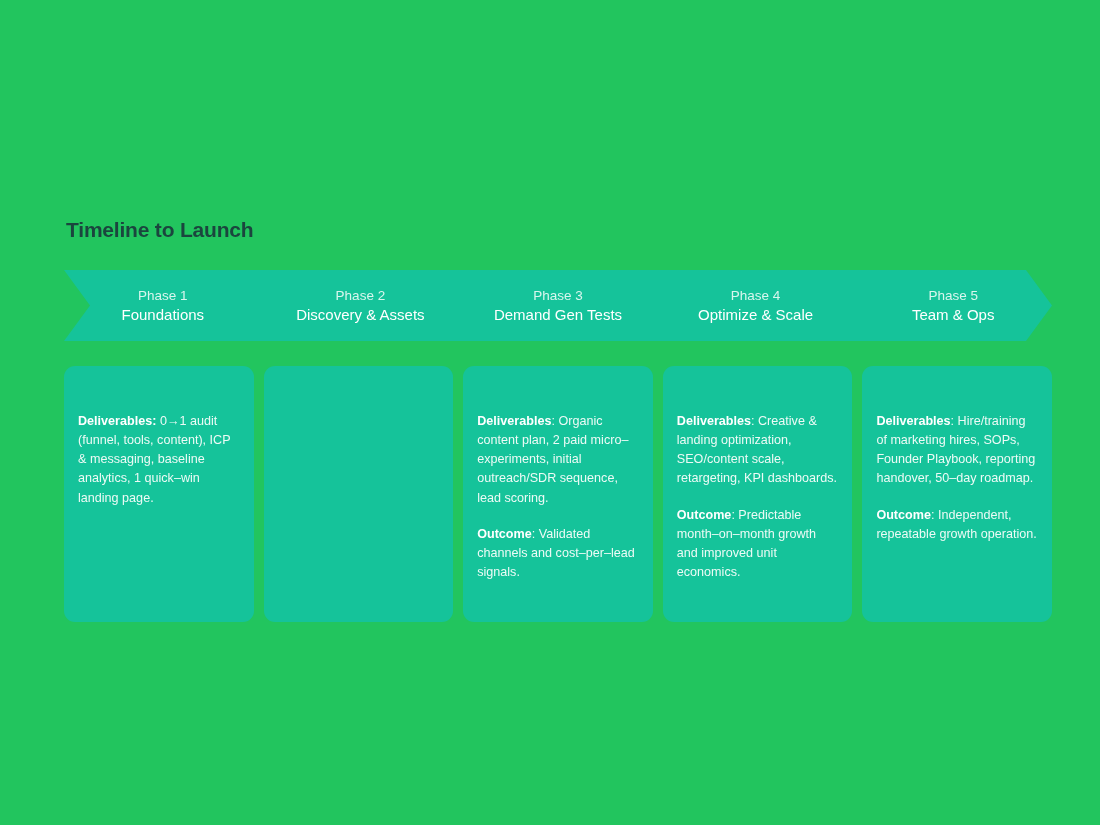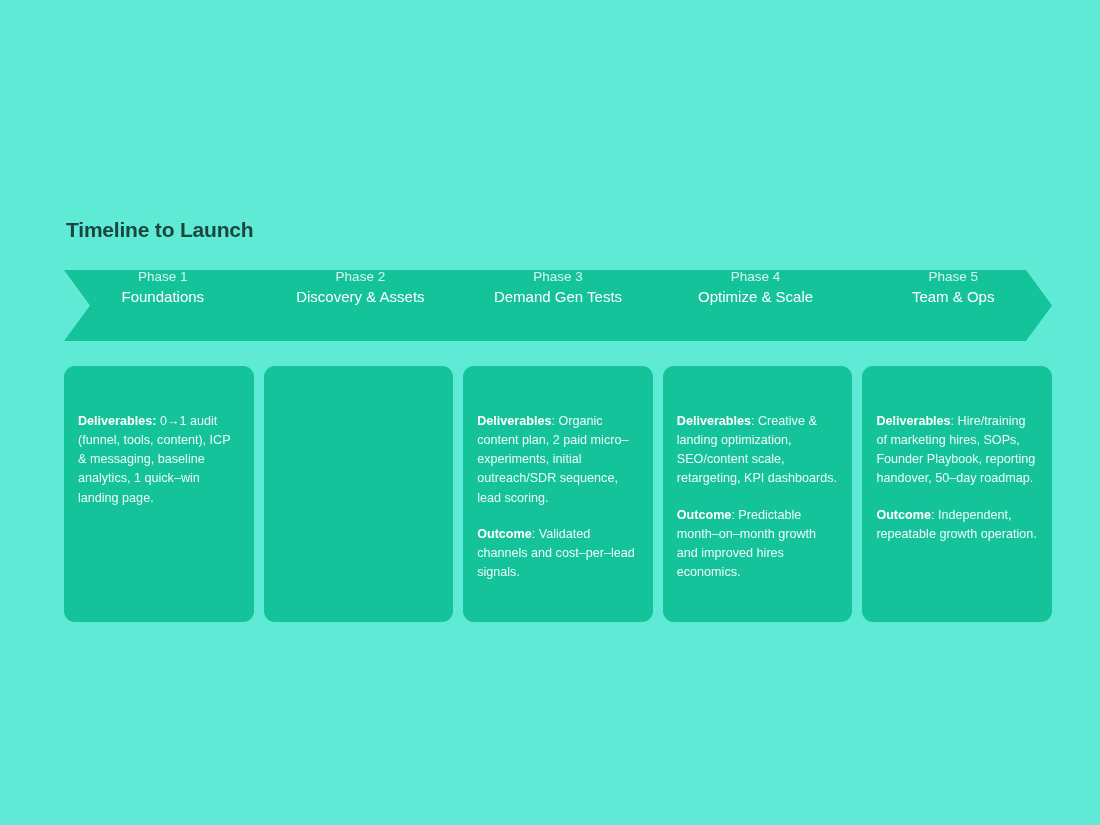--- a/index.html
+++ b/index.html
@@ -10,21 +10,21 @@
     width: 1100px;
     height: 825px;
     background: #ffffff;
     font-family: "Liberation Sans", sans-serif;
     overflow: hidden;
   }
   #slide {
     position: relative;
     width: 1100px;
     height: 825px;
-    background: #5eead4;
+    background: #22c55e;
   }
 
   
   #page-title {
     position: absolute;
     left: 66px;
     top: 218px;
     font-size: 21px;
     font-weight: bold;
     color: #1b453e;
@@ -55,20 +55,21 @@
         988px 35.5px,
         962px 71px,
         0px 71px,
         26px 35.5px);
   }
   .phase-cell {
     flex: 1 1 0;
     display: flex;
     flex-direction: column;
     align-items: center;
+    justify-content: center;
     gap: 5px;
   }
   .phase-cell .phase-num {
     font-size: 13.5px;
     color: #d8f6ee;
     line-height: 1;
     white-space: nowrap;
   }
   .phase-cell .phase-name {
     font-size: 15px;
@@ -148,21 +149,21 @@
     <div class="phase-card">
     </div>
 
     <div class="phase-card">
       <div class="card-para"><span class="lbl">Deliverables</span><span>: Organic content plan, 2 paid micro–experiments, initial outreach/SDR sequence, lead scoring.</span></div>
       <div class="card-para"><span class="lbl">Outcome</span><span>: Validated channels and cost–per–lead signals.</span></div>
     </div>
 
     <div class="phase-card">
       <div class="card-para"><span class="lbl">Deliverables</span><span>: Creative &amp; landing optimization, SEO/content scale, retargeting, KPI dashboards.</span></div>
-      <div class="card-para"><span class="lbl">Outcome</span><span>: Predictable month–on–month growth and improved hires economics.</span></div>
+      <div class="card-para"><span class="lbl">Outcome</span><span>: Predictable month–on–month growth and improved unit economics.</span></div>
     </div>
 
     <div class="phase-card">
       <div class="card-para"><span class="lbl">Deliverables</span><span>: Hire/training of marketing hires, SOPs, Founder Playbook, reporting handover, 50–day roadmap.</span></div>
       <div class="card-para"><span class="lbl">Outcome</span><span>: Independent, repeatable growth operation.</span></div>
     </div>
 
   </div>
 </div>
 

